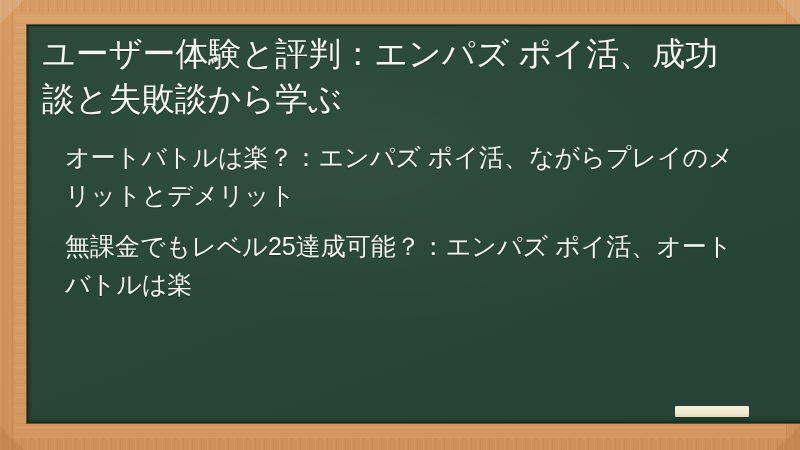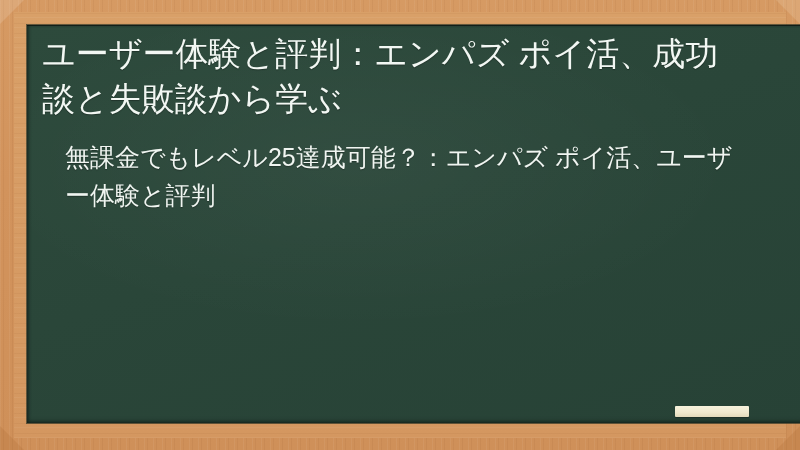--- a/index.html
+++ b/index.html
@@ -149,21 +149,22 @@
     <div class="miter br"></div>
     <div class="frame-inner-bevel"></div>
   </div>
 
   <div class="board">
     <div class="content">
 
       <h1 class="title">ユーザー体験と評判：エンパズ ポイ活、成功談と失敗談から学ぶ</h1>
 
       <ul class="list">
-        <li class="list-item">無課金でもレベル25達成可能？：エンパズ ポイ活、ユーザー体験と評判</li>
+        <li class="list-item">オートバトルは楽？：エンパズ ポイ活、ながらプレイのメリットとデメリット</li>
+        <li class="list-item">無課金でもレベル25達成可能？：エンパズ ポイ活、オートバトルは楽</li>
       </ul>
 
     </div>
 
     <div class="chalk"></div>
   </div>
 
 </div>
 
 </body></html>

